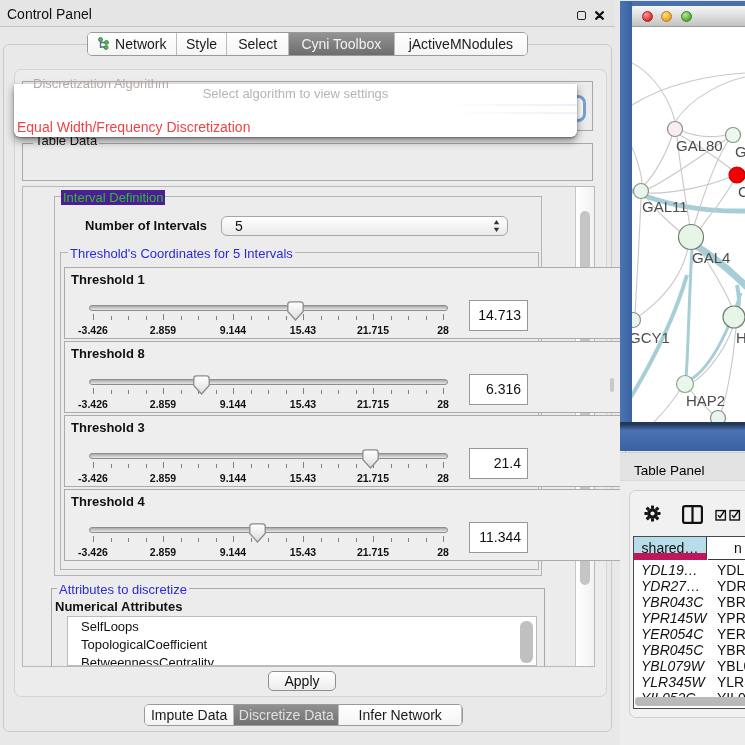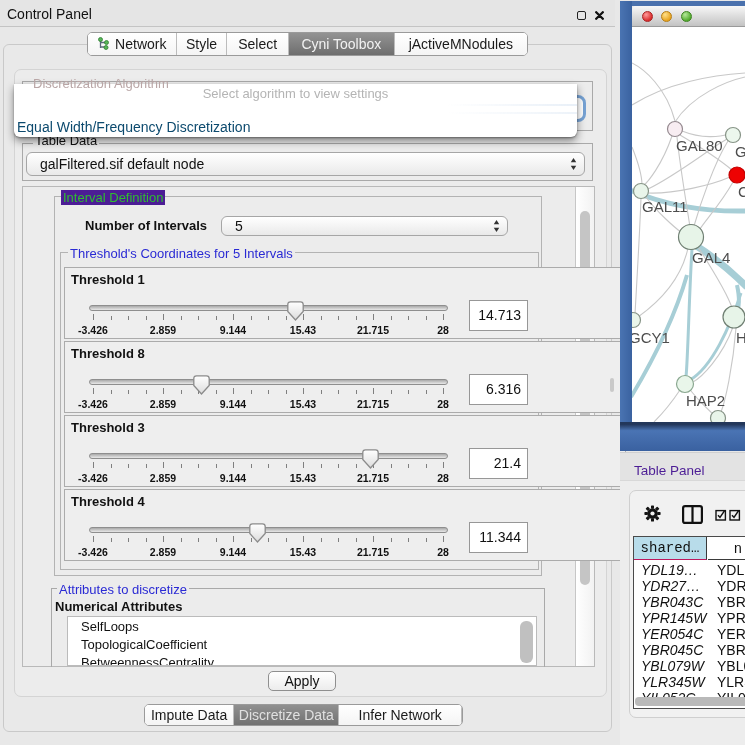--- a/index.html
+++ b/index.html
@@ -47,24 +47,24 @@
   #popup { left:14px; top:84px; width:563px; height:53px; background:#fff; border-radius:0 0 6px 6px; box-shadow:0 4px 9px rgba(0,0,0,0.45), 0 1px 2px rgba(0,0,0,0.35); z-index:10; }
   
   #netwin-top { left:620px; top:1px; width:125px; height:5px; background:#4a71ad; }
   #netwin-left { left:620px; top:1px; width:12px; height:450px; background:linear-gradient(90deg,#4a74b2,#3a62a0); }
   #nettitle { left:632px; top:6px; width:113px; height:21px; background:linear-gradient(#f7f7f7,#c3c3c3); border-bottom:1px solid #9a9a9a; border-top-left-radius:4px; }
   #netcanvas { left:632px; top:27px; width:113px; height:395px; background:#ffffff; overflow:hidden; }
   #netwin-bot { left:620px; top:422px; width:125px; height:29px; background:linear-gradient(#23375a 0%,#23375a 8%,#4a74b4 30%,#3a61a0 100%); }
   .light { position:absolute; width:11px; height:11px; border-radius:50%; top:5px; }
   
   #tpheader { left:620px; top:452px; width:125px; height:29px; background:#e3e3e3; border-top:1px solid #d0d0d0; border-bottom:1px solid #d8d8d8; }
-  #tpheader span { position:absolute; left:14px; top:10px; font-size:13.5px; color:#4c1d95; }
+  #tpheader span { position:absolute; left:14px; top:10px; font-size:13.5px; color:#000000; }
   #tablecard { left:629px; top:490px; width:126px; height:228px; background:#f1f1f1; border:1px solid #cfcfcf; border-radius:7px; }
   #dtable { left:633px; top:536px; width:120px; height:173px; background:#fff; border:1px solid #4a4a4a; overflow:hidden; }
-  .hdrc1 { position:absolute; left:0; top:0; width:73px; height:23px; background:#b8dcea; border-right:1px solid #3a3a3a; border-bottom:1px solid #be185d; font-size:14px; color:#111; text-align:center; line-height:22px;font-family:Liberation Mono, monospace; }
+  .hdrc1 { position:absolute; left:0; top:0; width:73px; height:23px; background:#b8dcea; border-right:1px solid #3a3a3a; border-bottom:7px solid #be185d; font-size:14px; color:#111; text-align:center; line-height:22px; }
   .hdrc2 { position:absolute; left:74px; top:0; right:0; height:23px; background:#fff; border-bottom:1px solid #3a3a3a; font-size:14px; color:#111; line-height:22px; padding-left:26px; }
   .trow { position:absolute; left:0; width:200px; height:16px; font-size:14px; color:#111; }
   .trow .c1 { position:absolute; left:7px; top:0;font-style:italic; }
   .trow .c2 { position:absolute; left:83px; top:0; }
   #hscroll { position:absolute; left:1px; bottom:2px; width:116px; height:9px; background:#fafafa; }
   #hscroll div { width:116px; height:9px; background:#b9b9b9; border-radius:4px; }
 </style>
 </head>
 <body>
 <div id="root">
@@ -105,27 +105,20 @@
       </div>
 </div>
 
 <div class="groupbox" style="left:22px;top:81px;width:571px;height:50px;"></div>
 <div class="grouplabel" style="left:33px;top:76px;color:#b9a6a6;z-index:11;">Discretization Algorithm</div>
 
 <div class="abs" style="left:300px;top:95px;width:286px;height:27px;border:3px solid #76a2d4;border-radius:8px;background:#fff;"></div>
 
 <div class="groupbox" style="left:22px;top:143px;width:571px;height:38px;"></div>
 <div class="grouplabel" style="left:33px;top:133px;color:#111;background:#ececec;padding:0 2px;">Table Data</div>
-<div class="combo" style="left:26px;top:152px;width:559px;height:24px;">
-  <span class="txt gs">galFiltered.sif default node</span>
-  <svg class="arrows" viewBox="0 0 8 14">
-        <path d="M4 0 L7.2 5 H0.8 Z" fill="#333"></path>
-        <path d="M4 14 L7.2 9 H0.8 Z" fill="#333"></path>
-      </svg>
-</div>
 
 <div class="abs" style="left:22px;top:186px;width:573px;height:481px;border:1px solid #b9b9b9;background:#ececec;overflow:hidden;">
   <div class="abs" style="right:0;top:0;width:19px;height:100%;background:linear-gradient(90deg,#ffffff,#f2f2f2);border-left:1px solid #c6c6c6;"></div>
   <div class="abs" style="right:4px;top:24px;width:10px;height:374px;background:#c5c5c5;border-radius:5px;"></div>
 </div>
 
 <div class="groupbox" style="left:54px;top:196px;width:488px;height:380px;border-color:#b3b3b3;"></div>
 <div class="grouplabel" style="left:61px;top:190px;color:#2fbe2f;background:#4c1d95;padding:0 2px;">Interval Definition</div>
 
 <div class="abs" style="left:85px;top:218px;font-size:13px;font-weight:bold;color:#111;transform:translateZ(0);">Number of Intervals</div>
@@ -328,21 +321,21 @@
       </div>
   <div class="tab" style="width:128px;">
         <span class="gs">Infer Network</span>
       </div>
 </div>
 
 <div class="abs" id="popup">
   <div style="position:absolute;right:0;top:20px;width:130px;height:2px;background:linear-gradient(90deg,rgba(130,170,215,0),rgba(130,170,215,0.18));"></div>
   <div style="position:absolute;right:0;top:28px;width:130px;height:2px;background:linear-gradient(90deg,rgba(130,170,215,0),rgba(130,170,215,0.15));"></div>
   <div style="position:absolute;left:0;top:2px;width:100%;text-align:center;font-size:13px;color:#b4b4b4;">Select algorithm to view settings</div>
-  <div style="position:absolute;left:3px;top:35px;font-size:14px;color:#0c4a6e;">Equal Width/Frequency Discretization</div>
+  <div style="position:absolute;left:3px;top:35px;font-size:14px;color:#ef4444;">Equal Width/Frequency Discretization</div>
 </div>
 
 <div class="abs" style="left:610px;top:378px;width:4px;height:14px;background:#c9c9c9;border-radius:2px;"></div>
 
 <div class="abs" id="netwin-top"></div>
 <div class="abs" id="netwin-left"></div>
 <div class="abs" id="nettitle">
   <div class="light" style="left:10px;background:radial-gradient(circle at 35% 30%,#ff9a9a,#d92c2c 70%);border:1px solid #a82222;"></div>
   <div class="light" style="left:29px;background:radial-gradient(circle at 35% 30%,#ffe08a,#e8a41f 70%);border:1px solid #b57d15;"></div>
   <div class="light" style="left:49px;background:radial-gradient(circle at 35% 30%,#b5e89a,#53ab2e 70%);border:1px solid #3c8220;"></div>

